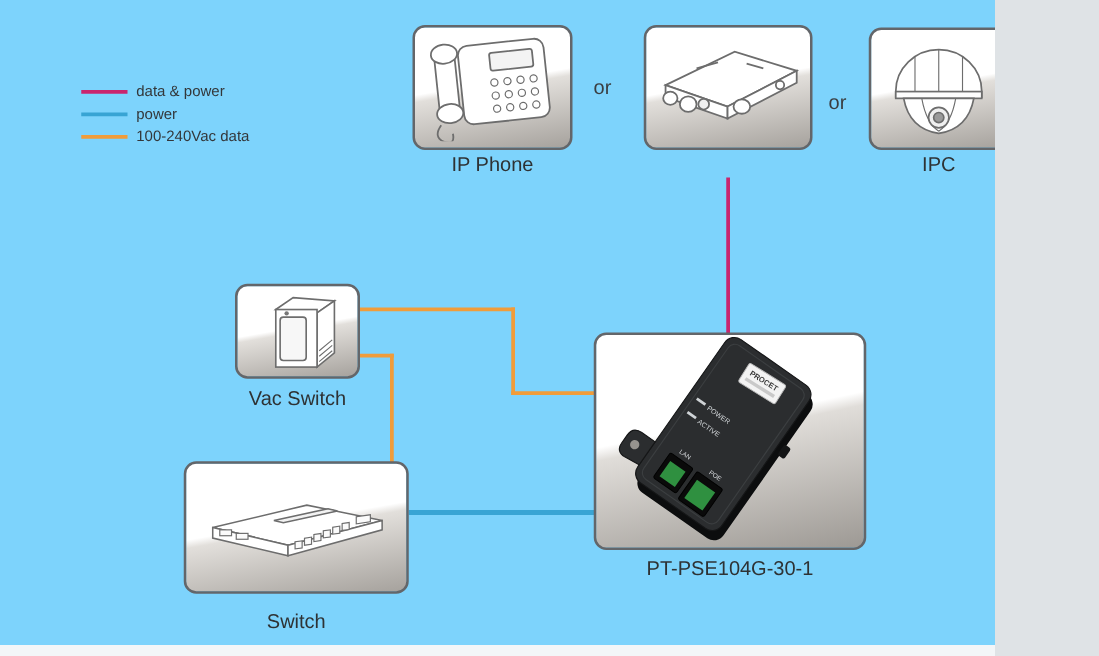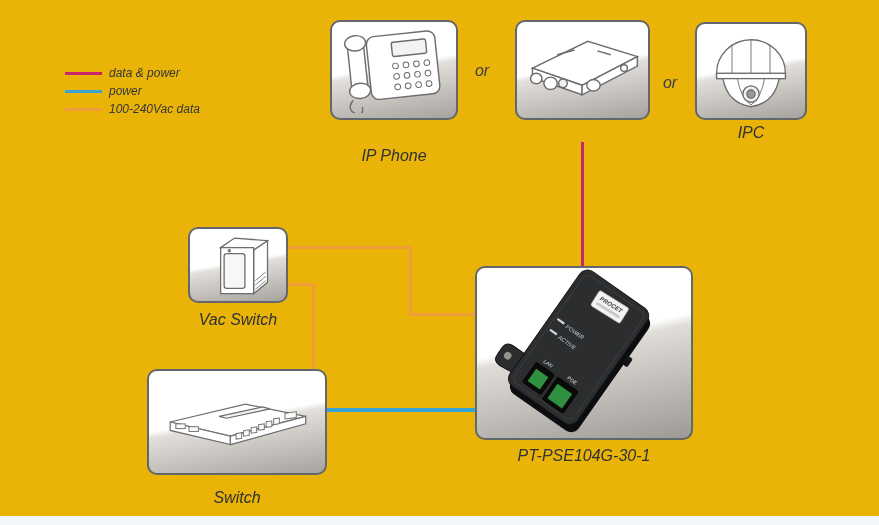--- a/index.html
+++ b/index.html
@@ -1,19 +1,19 @@
 <!DOCTYPE html>
 <html><head>
 <meta charset="utf-8">
 <style>
   * { margin:0; padding:0; box-sizing:border-box; }
   body { background:#dfe3e6; font-family:"Liberation Sans", sans-serif; }
   .stage {
-    position:relative; width:879px; height:525px;
-    background:#eab308; overflow:hidden;font-style:italic;
+    position:relative; width:796px; height:525px;
+    background:#7dd3fc; overflow:hidden;
   }
   .bottom-strip { position:absolute; left:0; bottom:0; width:100%; height:9px; background:#f3f6f8; }
 
   
   .legend { position:absolute; left:65px; top:64px; }
   .legend-row { display:flex; align-items:center; height:18px; }
   .legend-swatch { width:37px; height:3px; margin-right:7px; }
   .legend-label { font-size:12px; color:#33373a; }
 
   
@@ -82,21 +82,21 @@
             <circle cx="84" cy="63" r="3"></circle>
             <circle cx="95" cy="63" r="3"></circle>
         </g>
         <rect x="14" y="6" width="17" height="64" rx="8.5"></rect>
         <ellipse cx="22.5" cy="13" rx="11" ry="8"></ellipse>
         <ellipse cx="22.5" cy="63" rx="11" ry="8"></ellipse>
         <path d="M14,72 q-8,9 1,14 q9,4 8,-6" fill="none"></path>
       </g>
     </svg>
   </div>
-  <div class="dev-label" style="left:330px; top:124px; width:128px;margin-top:23px;">IP Phone</div>
+  <div class="dev-label" style="left:330px; top:124px; width:128px;">IP Phone</div>
 
   <div class="or-label" style="left:468px; top:62px;">or</div>
 
   <div class="dev-box" style="left:515px; top:20px; width:135px; height:100px;">
     <svg width="124" height="88" viewBox="0 0 130 92">
       <g stroke="#6d6d6d" stroke-width="1.5" fill="#ffffff">
         <polygon points="12,44 70,16 122,32 64,62"></polygon>
         <polygon points="12,44 64,62 64,72 12,54"></polygon>
         <polygon points="64,62 122,32 122,42 64,72"></polygon>
         <line x1="38" y1="30" x2="56" y2="25"></line>

